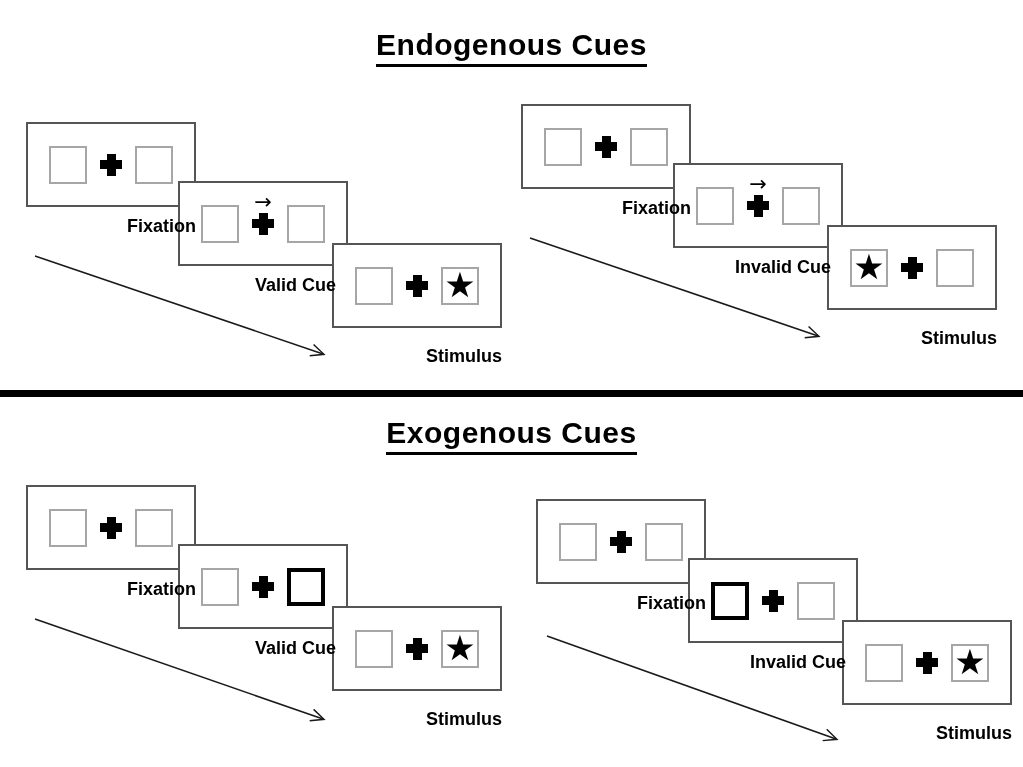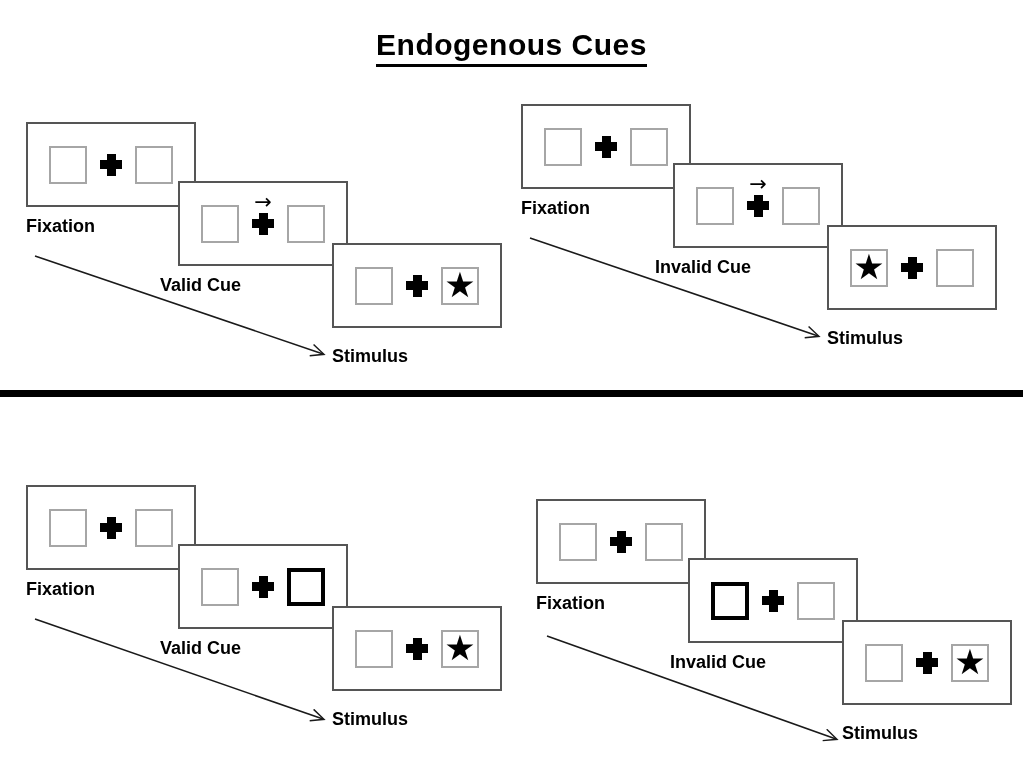--- a/index.html
+++ b/index.html
@@ -45,25 +45,25 @@
   .plus{position:relative;width:22px;height:22px;}
   .plus::before{content:"";position:absolute;left:0;top:6.5px;width:22px;height:9px;background:#000;}
   .plus::after{content:"";position:absolute;top:0;left:6.5px;width:9px;height:22px;background:#000;}
   .cue-arrow{
     position:absolute;left:50%;top:-21px;transform:translateX(-50%);
     font-size:21px;line-height:1;color:#000;font-weight:normal;
     font-family:"DejaVu Sans",sans-serif;
   }
 
   .plabel{
-    position:absolute;text-align:left;font-weight:bold;font-size:18px;z-index:4;
+    position:absolute;text-align:right;font-weight:bold;font-size:18px;z-index:4;
     white-space:nowrap;
   }
   .pl1{left:0;top:94px;width:170px;}
-  .pl2{left:134px;top:153px;width:170px;}
+  .pl2{left:140px;top:153px;width:170px;}
   .pl3{left:306px;top:224px;width:170px;}
 
   .tarrow{position:absolute;left:0;top:0;z-index:0;pointer-events:none;}
   .tarrow line{stroke:#1a1a1a;stroke-width:1.6;}
   .hiddendefs{position:absolute;width:0;height:0;}
 </style>
 </head>
 <body>
 
 <svg class="hiddendefs" aria-hidden="true">
@@ -141,20 +141,23 @@
         </div>
       <div class="sq"></div>
     </div>
     <div class="plabel pl1">Fixation</div>
     <div class="plabel pl2">Invalid Cue</div>
     <div class="plabel pl3">Stimulus</div>
   </div>
 
   <div class="divider"></div>
 
+  <div class="section-title" id="title-exogenous">
+    <span class="underlined">Exogenous Cues</span>
+  </div>
 
   <div class="trial" id="trial-exo-valid">
     <svg class="tarrow" width="340" height="260">
       <line x1="9" y1="134" x2="297" y2="234" marker-end="url(#ah)"></line>
     </svg>
     <div class="panel p1">
       <div class="sq"></div>
       <div class="cuewrap">
           <div class="plus"></div>
         </div>

